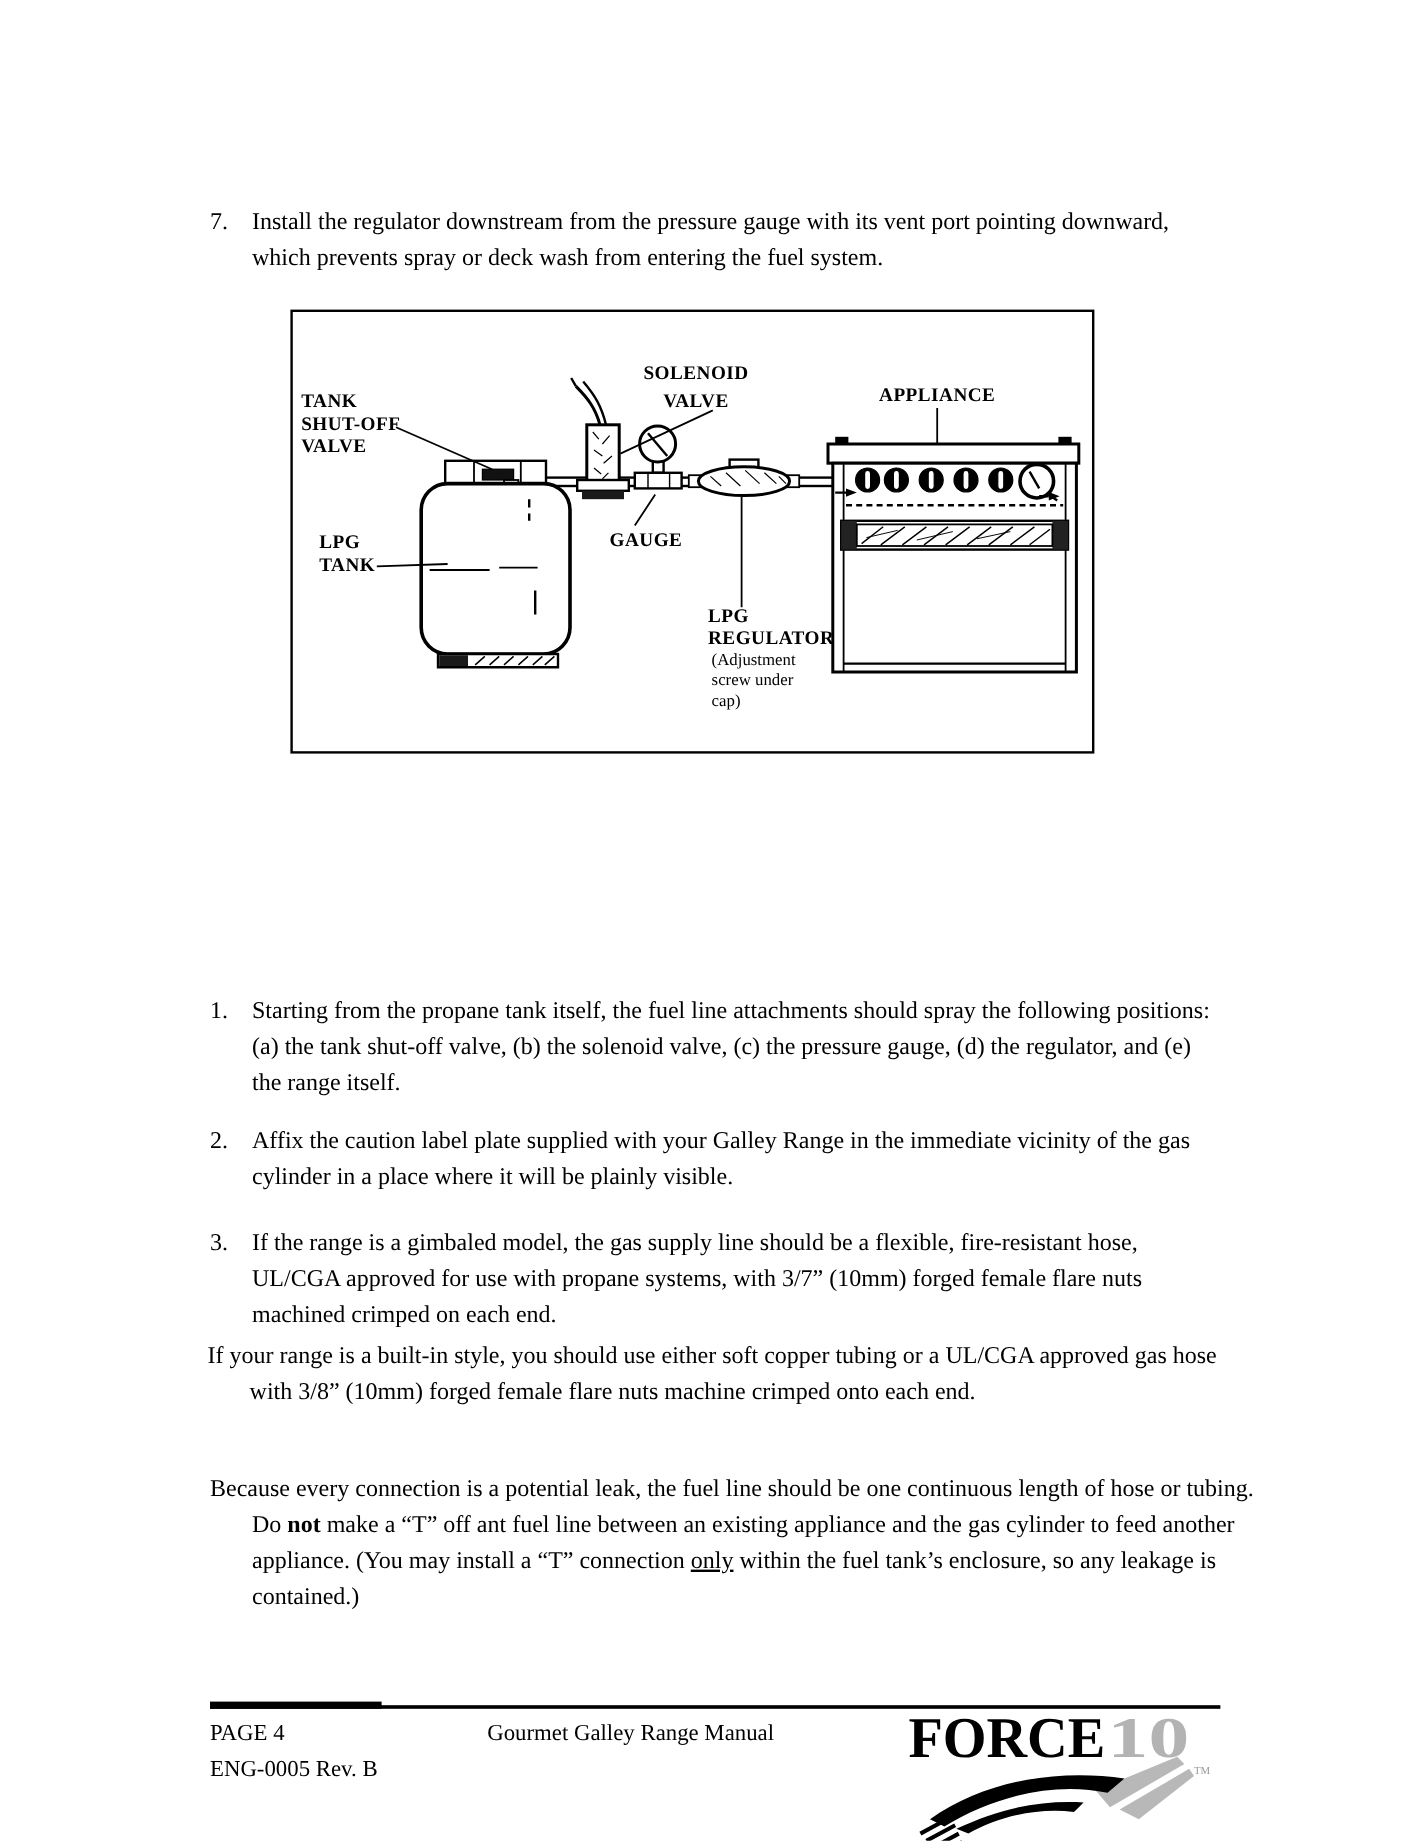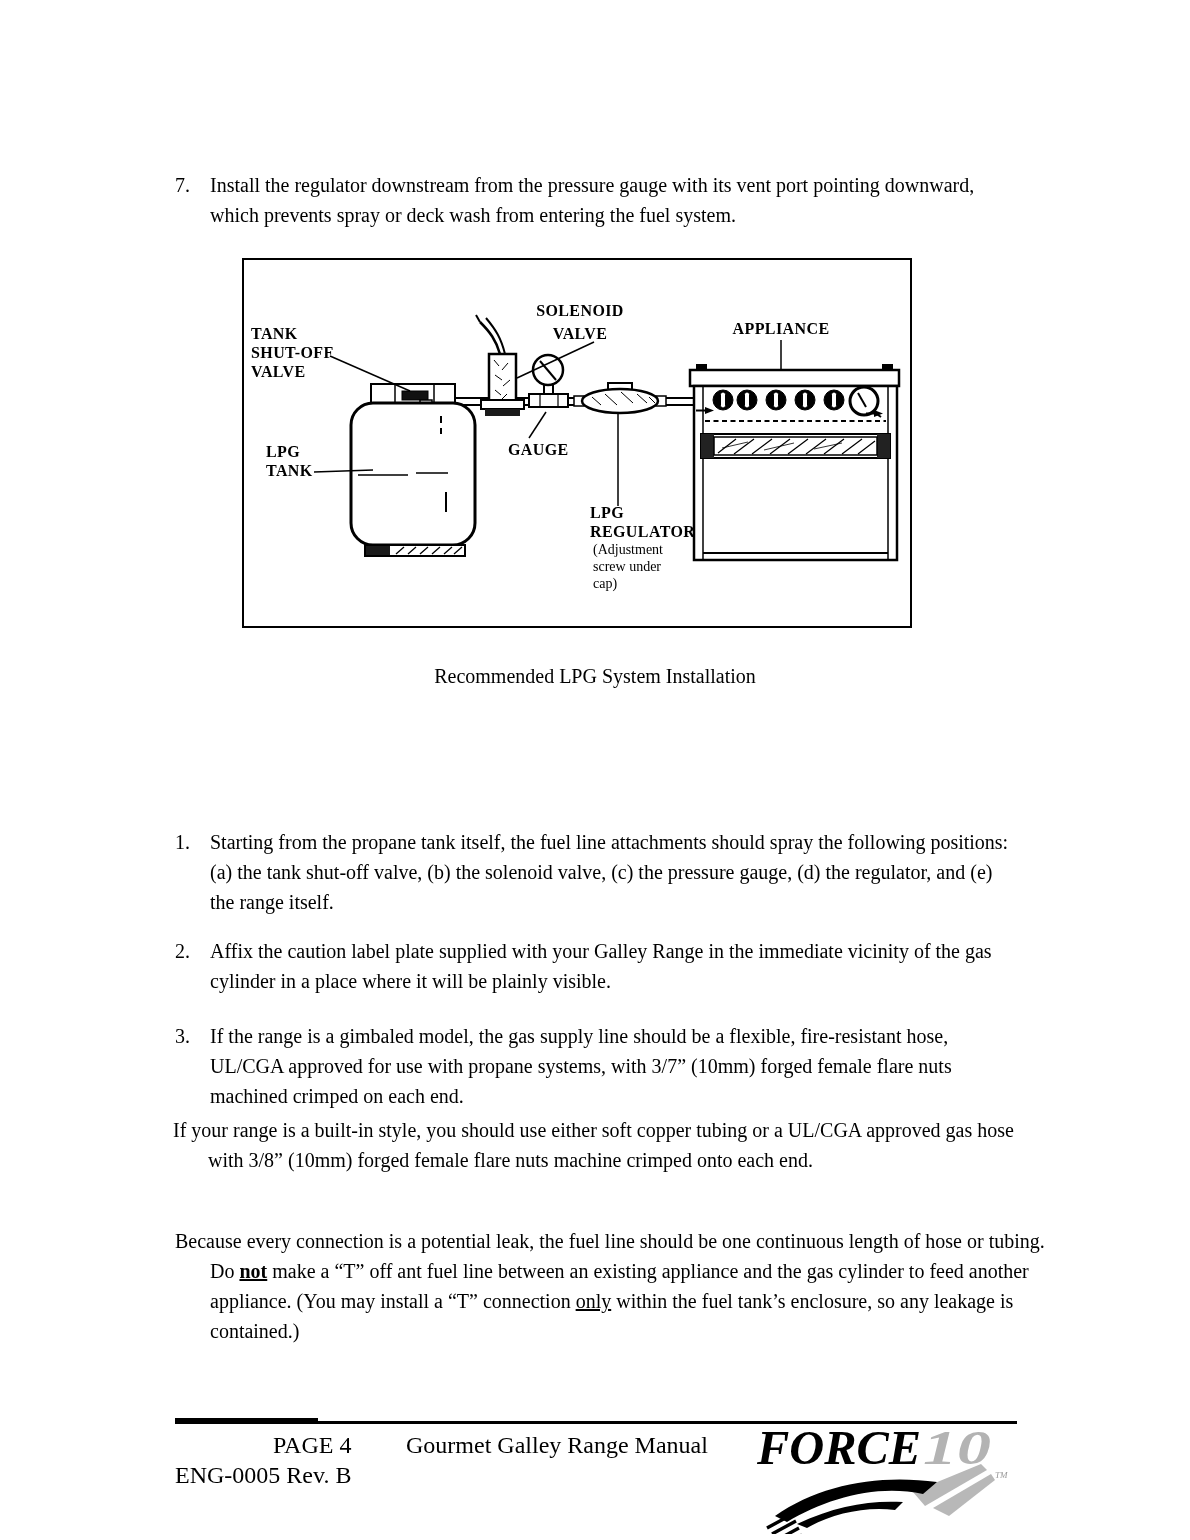--- a/index.html
+++ b/index.html
@@ -7,23 +7,23 @@
         font-family:"Liberation Serif","DejaVu Serif",serif;color:#000;font-size:20px;line-height:30px;}
   .abs{position:absolute;}
   .li{display:flex;}
   .num{width:35px;flex:none;}
   .li-text{flex:1;}
   .hang{padding-left:35px;text-indent:-35px;margin:0;}
   .note{font-style:italic;line-height:31px;}
   .caption{text-align:center;}
   .figure-box{border:2px solid #000;background:#fff;}
   .u{text-decoration:underline;}
-  .bu{font-weight:bold;text-decoration:underline;}
+  .bu{font-weight:bold;}
   .rule{background:#000;}
-  .footer-text{font-size:24px;line-height:30px;text-align:right;}
+  .footer-text{font-size:19px;line-height:30px;}
   svg text{font-family:"Liberation Serif","DejaVu Serif",serif;}
   .dlabel{font-weight:bold;font-size:16px;letter-spacing:.4px;}
   .dsmall{font-size:14px;}
 </style>
 </head>
 <body>
 
 <div class="page">
 
   <div class="abs li" style="left:175px;top:170px;width:845px;">
@@ -136,21 +136,20 @@
         <text class="dlabel" x="264" y="195">GAUGE</text>
         <text class="dlabel" x="346" y="258">LPG</text>
         <text class="dlabel" x="346" y="277">REGULATOR</text>
         <text class="dsmall" x="349" y="294">(Adjustment</text>
         <text class="dsmall" x="349" y="311">screw under</text>
         <text class="dsmall" x="349" y="328">cap)</text>
       </g>
     </svg>
   </div>
 
-  <div class="abs caption" style="left:175px;top:661px;width:840px;">Recommended LPG System Installation</div>
 
 
   <div class="abs li" style="left:175px;top:827px;width:845px;">
     <span class="num">1.</span>
     <div class="li-text">Starting from the propane tank itself, the fuel line attachments should spray the following positions: (a) the tank shut-off valve, (b) the solenoid valve, (c) the pressure gauge, (d) the regulator, and (e) the range itself.</div>
   </div>
   <div class="abs li" style="left:175px;top:936px;width:845px;">
     <span class="num">2.</span>
     <div class="li-text">Affix the caution label plate supplied with your Galley Range in the immediate vicinity of the gas cylinder in a place where it will be plainly visible.</div>
   </div>
@@ -165,21 +164,21 @@
 
   <div class="abs rule" style="left:175px;top:1421px;width:842px;height:3px;"></div>
   <div class="abs rule" style="left:175px;top:1418px;width:143px;height:6px;"></div>
 
   <div class="abs footer-text" style="left:175px;top:1430px;">
     <div>PAGE 4</div>
     <div>ENG-0005 Rev. B</div>
   </div>
   <div class="abs footer-text" style="left:406px;top:1430px;">Gourmet Galley Range Manual</div>
 
-  <div class="abs" style="left:757px;top:1424px;width:257px;height:110px;font-style:italic;">
+  <div class="abs" style="left:757px;top:1424px;width:257px;height:110px;">
     <svg width="257" height="110" viewBox="0 0 257 110">
       <text x="0" y="40" font-family="Liberation Sans, sans-serif" font-weight="800" font-size="48" textLength="164" lengthAdjust="spacingAndGlyphs" fill="#000">FORCE</text>
       <text x="166" y="40" font-family="Liberation Sans, sans-serif" font-weight="800" font-size="48" textLength="68" lengthAdjust="spacingAndGlyphs" fill="#b3b3b3">10</text>
       <text x="238" y="54" font-family="Liberation Sans, sans-serif" font-size="9" fill="#999">TM</text>
       <g transform="translate(8,46)">
         <path d="M148 22 L216 -6 L222 0 L160 36 Z" fill="#b8b8b8"></path>
         <path d="M168 38 L226 4 L230 10 L184 46 Z" fill="#b8b8b8"></path>
         <path d="M10 46 C 55 14 115 4 172 12 L158 24 C 112 14 62 28 22 52 Z" fill="#000"></path>
         <path d="M32 54 C 70 36 104 30 138 32 L130 40 C 100 36 66 44 42 58 Z" fill="#000"></path>
         <path d="M2 58 l24 -13 M7 64 l24 -13 M12 70 l22 -12 M17 76 l20 -11 M23 81 l16 -9" stroke="#000" stroke-width="3.4" fill="none"></path>

